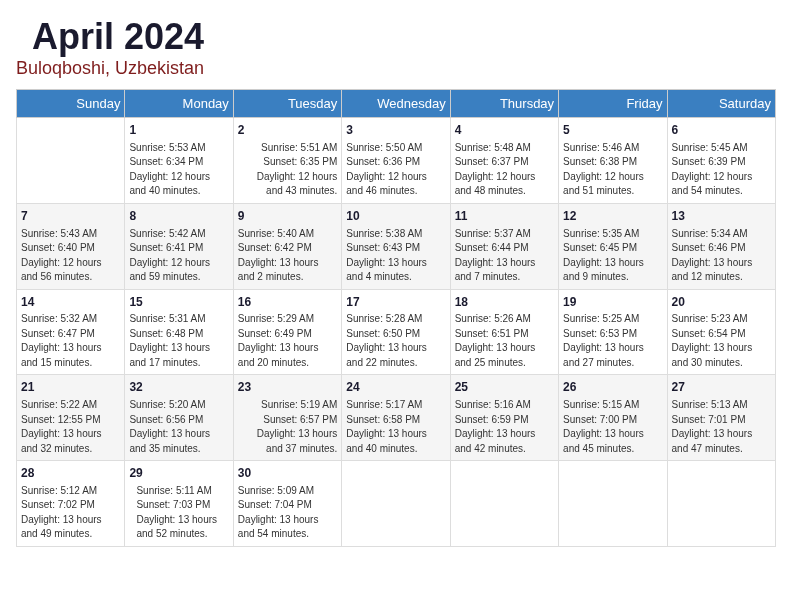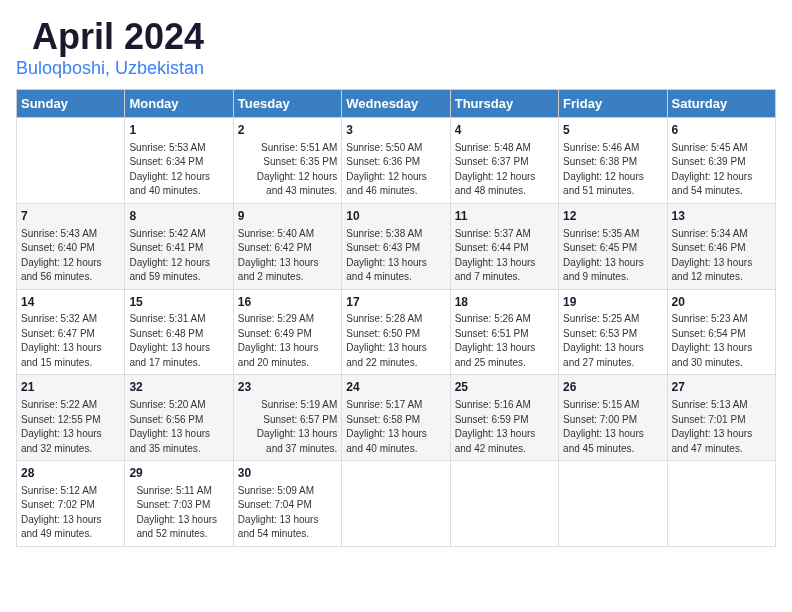--- a/index.html
+++ b/index.html
@@ -43,34 +43,34 @@
     .title-section {
       text-align: right;
     }
     .calendar-title {
       font-size: 36px;
       font-weight: bold;
       color: #1a1a2e;
     }
     .calendar-subtitle {
       font-size: 18px;
-      color: #3b82f6;
+      color: #7f1d1d;
     }
     table {
       width: 100%;
       border-collapse: collapse;
       font-size: 11px;
     }
     thead tr th {
       background-color: #3a7fc1;
       color: white;
       padding: 6px 4px;
-      text-align: left;
+      text-align: right;
       font-size: 13px;
-      font-weight: bold;
+      font-weight: normal;
       border: 1px solid #ccc;
     }
     tbody tr td {
       border: 1px solid #ddd;
       padding: 4px 4px;
       vertical-align: top;
       height: 80px;
       width: 14.28%;
       color: #333;
       line-height: 1.4;

